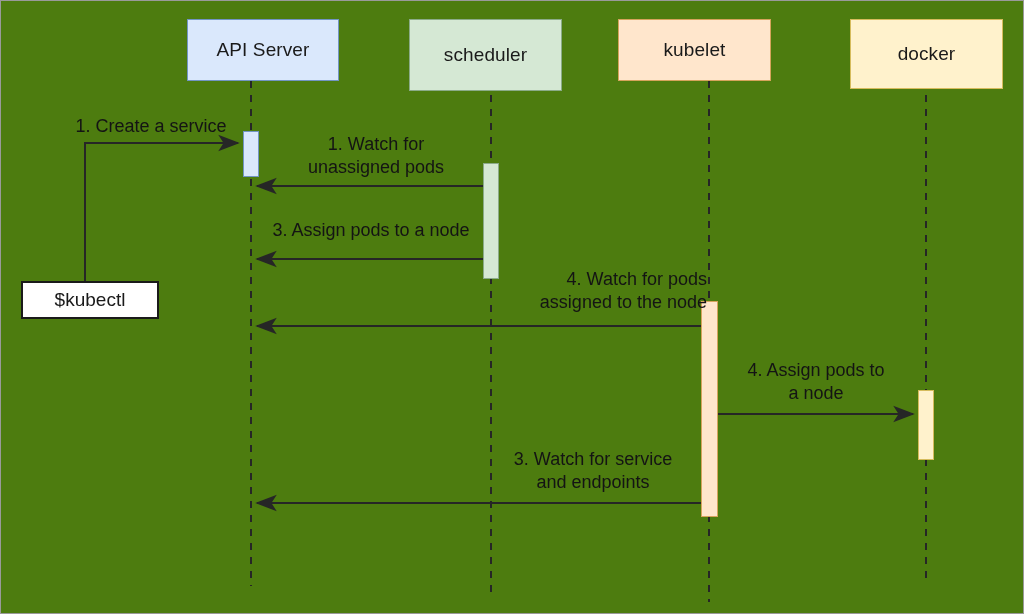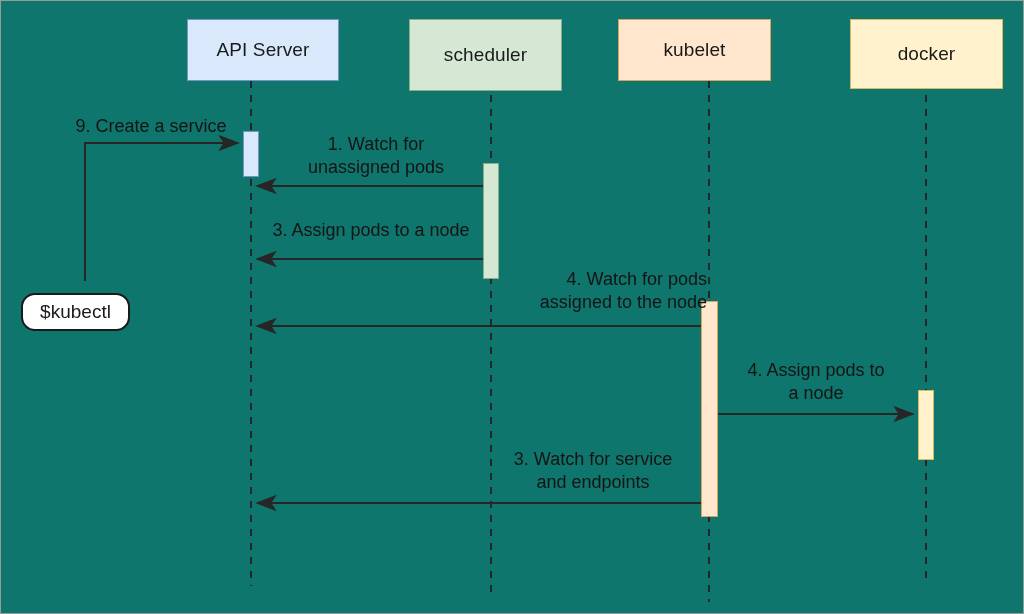--- a/index.html
+++ b/index.html
@@ -8,21 +8,21 @@
     padding: 0;
     background: #ffffff;
   }
   body {
     font-family: "Liberation Sans", sans-serif;
   }
   #canvas {
     position: relative;
     width: 1024px;
     height: 614px;
-    background: #0f766e;
+    background: #4d7c0f;
     box-sizing: border-box;
     border: 1px solid #9a9a9a;
     overflow: hidden;
   }
   #svg-layer {
     position: absolute;
     left: 0;
     top: 0;
     width: 1024px;
     height: 614px;
@@ -127,30 +127,30 @@
   </div>
 
   <div class="participant-box" style="left:617px; top:18px; width:153px; height:62px; background:#ffe6cc; border-color:#d6a45c;">
     <span class="participant-label">kubelet</span>
   </div>
 
   <div class="participant-box" style="left:849px; top:18px; width:153px; height:70px; background:#fff2cc; border-color:#d6bc5c;">
     <span class="participant-label">docker</span>
   </div>
 
-  <div class="actor-box" style="left:20px; top:292px; width:109px; height:38px;border-radius:14px;">
+  <div class="actor-box" style="left:20px; top:280px; width:138px; height:38px;">
     <span class="actor-label">$kubectl</span>
   </div>
 
   <div class="activation" style="left:242px; top:130px; width:16px; height:46px; background:#dae8fc; border-color:#7295c4;"></div>
   <div class="activation" style="left:482px; top:162px; width:16px; height:116px; background:#d5e8d4; border-color:#8bab89;"></div>
   <div class="activation" style="left:700px; top:300px; width:17px; height:216px; background:#ffe6cc; border-color:#d6a45c;"></div>
   <div class="activation" style="left:917px; top:389px; width:16px; height:70px; background:#fff2cc; border-color:#d6bc5c;"></div>
 
-  <div class="msg-label" style="left:60px; top:114px; width:180px;">9. Create a service</div>
+  <div class="msg-label" style="left:60px; top:114px; width:180px;">1. Create a service</div>
 
   <div class="msg-label" style="left:280px; top:132px; width:190px;">1. Watch for
 unassigned pods</div>
 
   <div class="msg-label" style="left:250px; top:218px; width:240px;">3. Assign pods to a node</div>
 
   <div class="msg-label" style="left:496px; top:267px; width:210px;text-align:right;">4. Watch for pods
 assigned to the node</div>
 
   <div class="msg-label" style="left:725px; top:358px; width:180px;">4. Assign pods to

